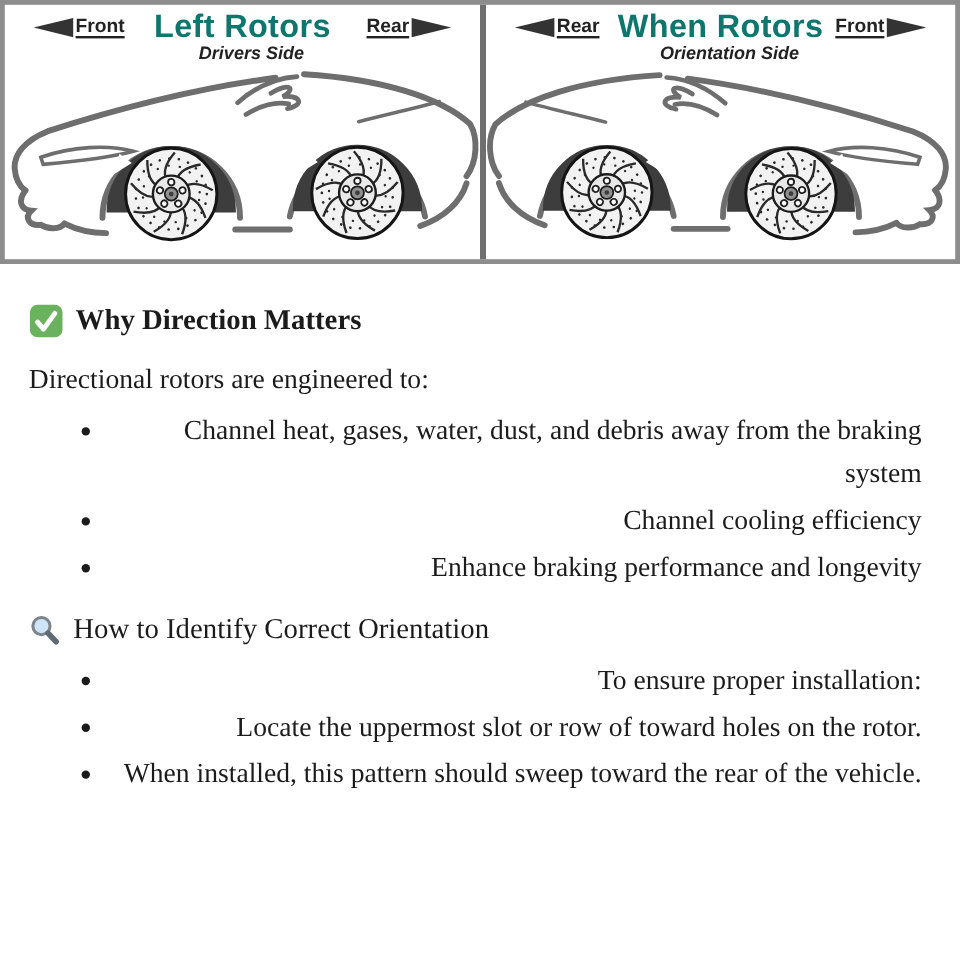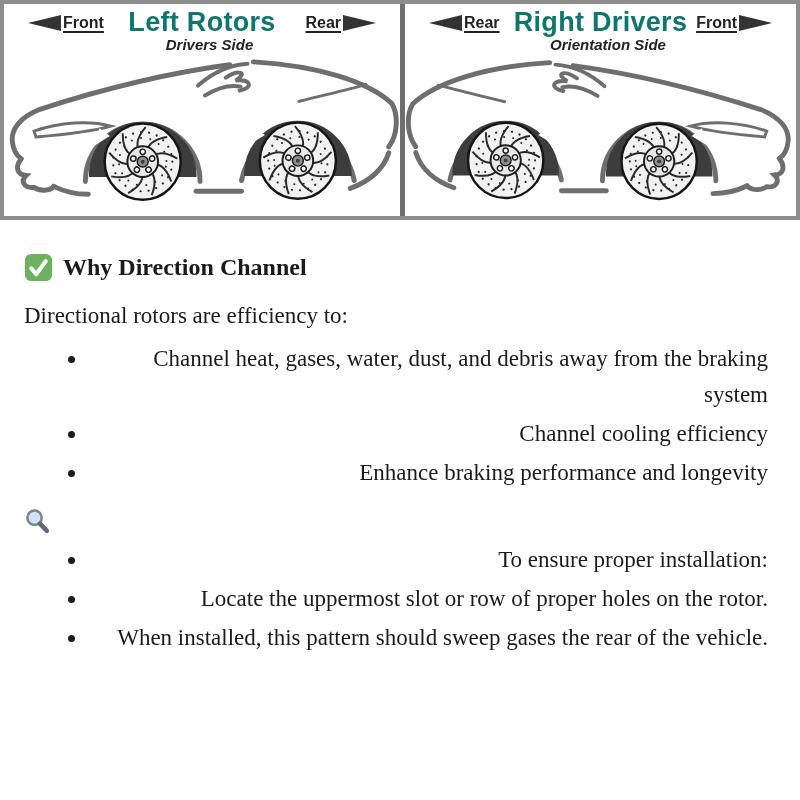--- a/index.html
+++ b/index.html
@@ -137,21 +137,21 @@
 
   <div class="panel">
     <div class="panel-header">
       <span class="dir dir-left">
         <svg class="dir-arrow" width="34" height="18" viewBox="0 0 34 18">
           <polygon points="0,9 33,1 33,17" fill="#333"></polygon>
         </svg>
         <span class="dir-label">Rear</span>
       </span>
       <div class="titles">
-        <div class="panel-title">Right Drivers</div>
+        <div class="panel-title">When Rotors</div>
         <div class="panel-subtitle">Orientation Side</div>
       </div>
       <span class="dir dir-right">
         <span class="dir-label">Front</span>
         <svg class="dir-arrow" width="34" height="18" viewBox="0 0 34 18">
           <polygon points="34,9 1,1 1,17" fill="#333"></polygon>
         </svg>
       </span>
     </div>
     <svg class="car-svg" viewBox="0 0 400 170">
@@ -171,37 +171,38 @@
 </div>
 
 <div class="content">
 
 
   <div class="section-heading bold">
     <svg class="emoji" width="29" height="29" viewBox="0 0 32 32">
       <rect x="1" y="1" width="30" height="30" rx="7" fill="#6bb25e"></rect>
       <path d="M8 17 L13.5 23.5 L24 9" stroke="#ffffff" stroke-width="4.5" fill="none" stroke-linecap="round" stroke-linejoin="round"></path>
     </svg>
-    <span>Why Direction Channel</span>
-  </div>
-
-  <p class="lead">Directional rotors are efficiency to:</p>
+    <span>Why Direction Matters</span>
+  </div>
+
+  <p class="lead">Directional rotors are engineered to:</p>
 
   <ul>
     <li>Channel heat, gases, water, dust, and debris away from the braking system</li>
     <li>Channel cooling efficiency</li>
     <li>Enhance braking performance and longevity</li>
   </ul>
 
   <div class="section-heading">
     <svg class="emoji" width="27" height="27" viewBox="0 0 32 32">
       <circle cx="12.5" cy="11.5" r="8.5" fill="#cfe4f5" stroke="#7d858c" stroke-width="3"></circle>
       <line x1="19" y1="18.5" x2="27" y2="27" stroke="#5f6a72" stroke-width="5.5" stroke-linecap="round"></line>
     </svg>
+    <span>How to Identify Correct Orientation</span>
   </div>
 
   <ul>
     <li>To ensure proper installation:</li>
-    <li>Locate the uppermost slot or row of proper holes on the rotor.</li>
-    <li>When installed, this pattern should sweep gases the rear of the vehicle.</li>
+    <li>Locate the uppermost slot or row of toward holes on the rotor.</li>
+    <li>When installed, this pattern should sweep toward the rear of the vehicle.</li>
   </ul>
 
 </div>
 
 </body></html>

